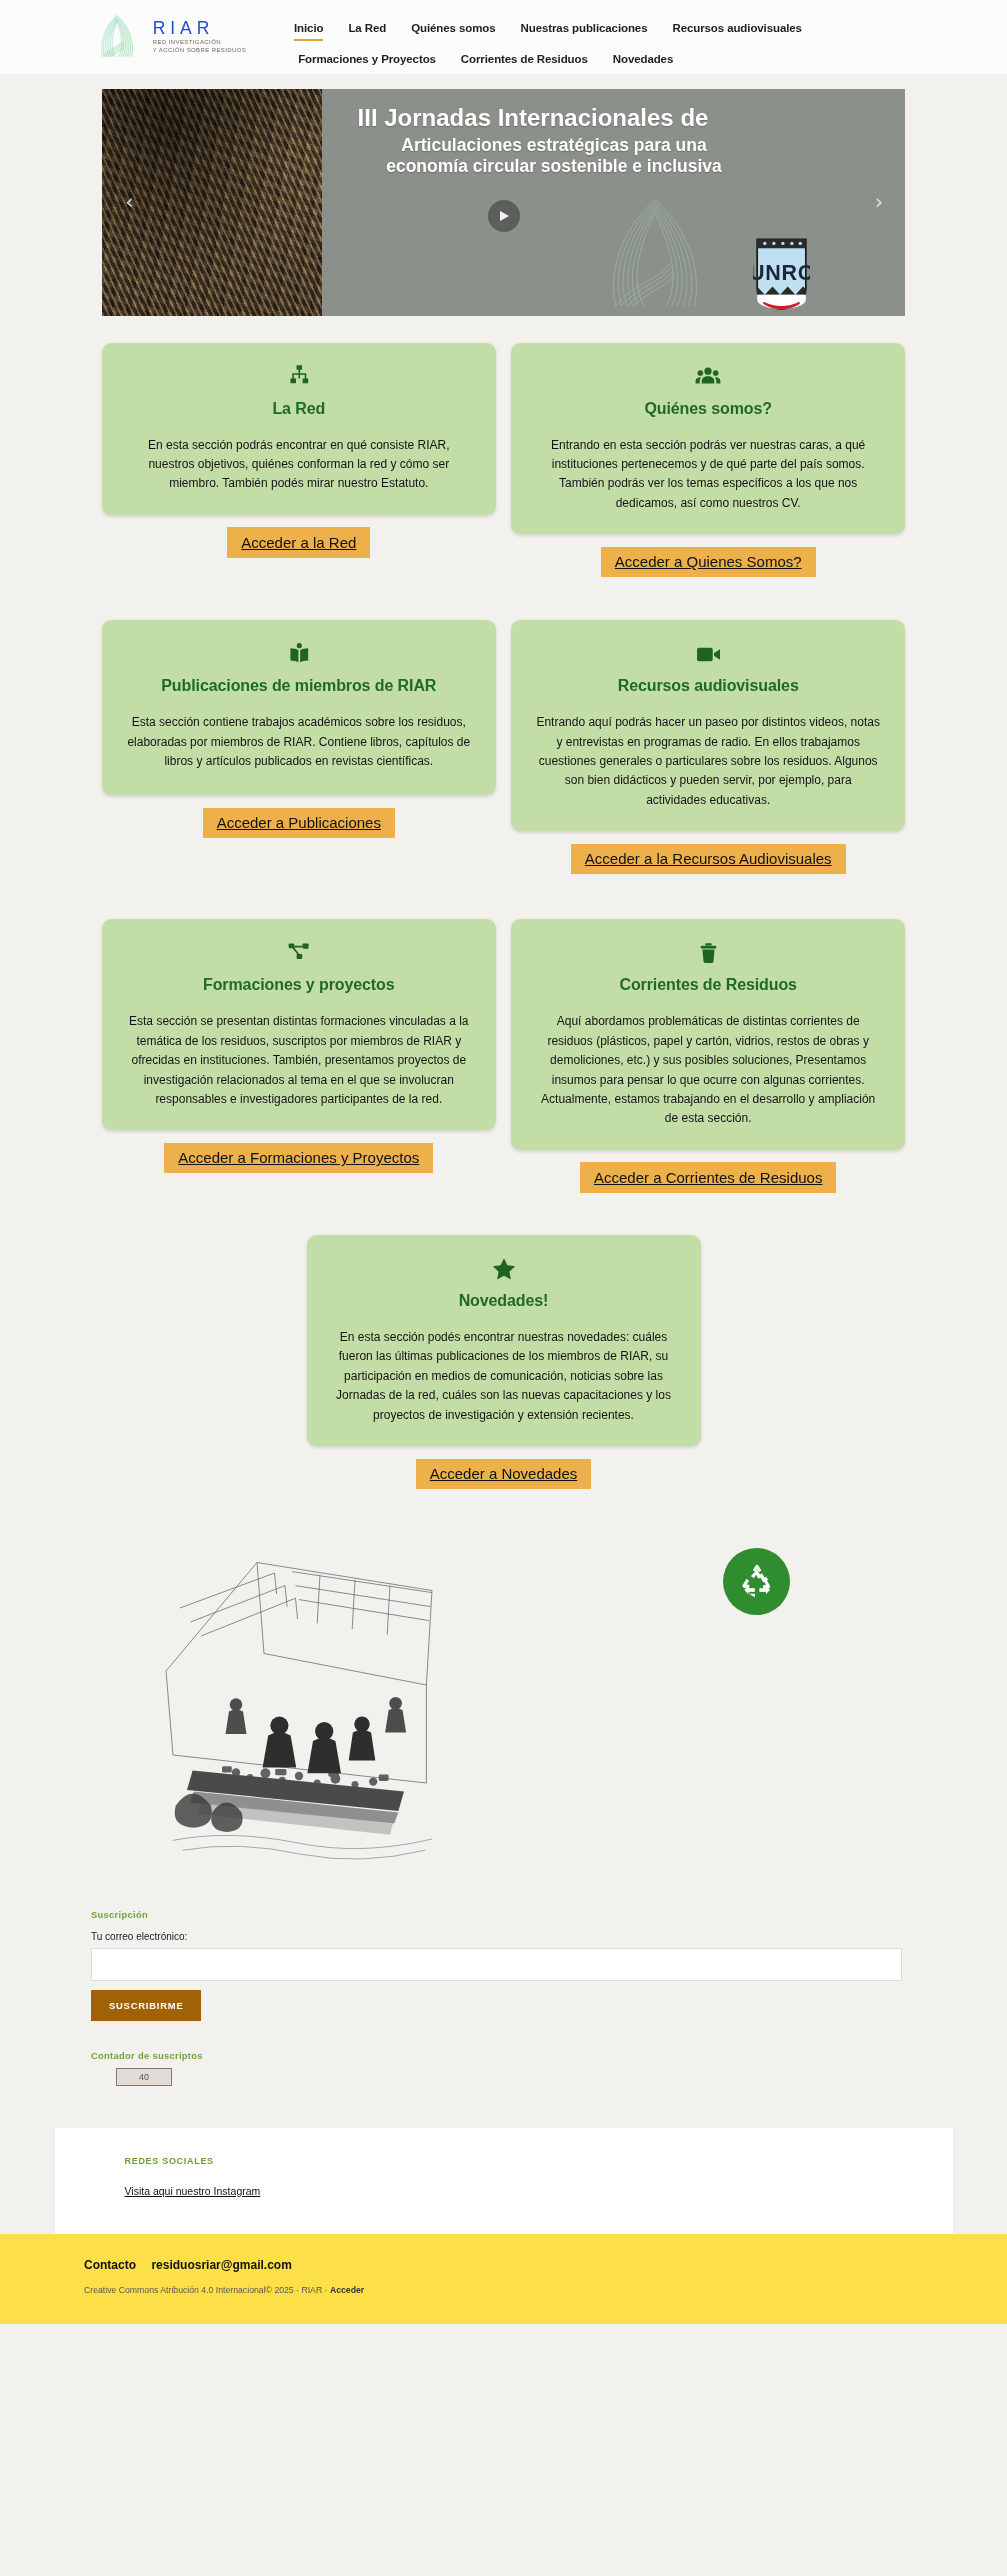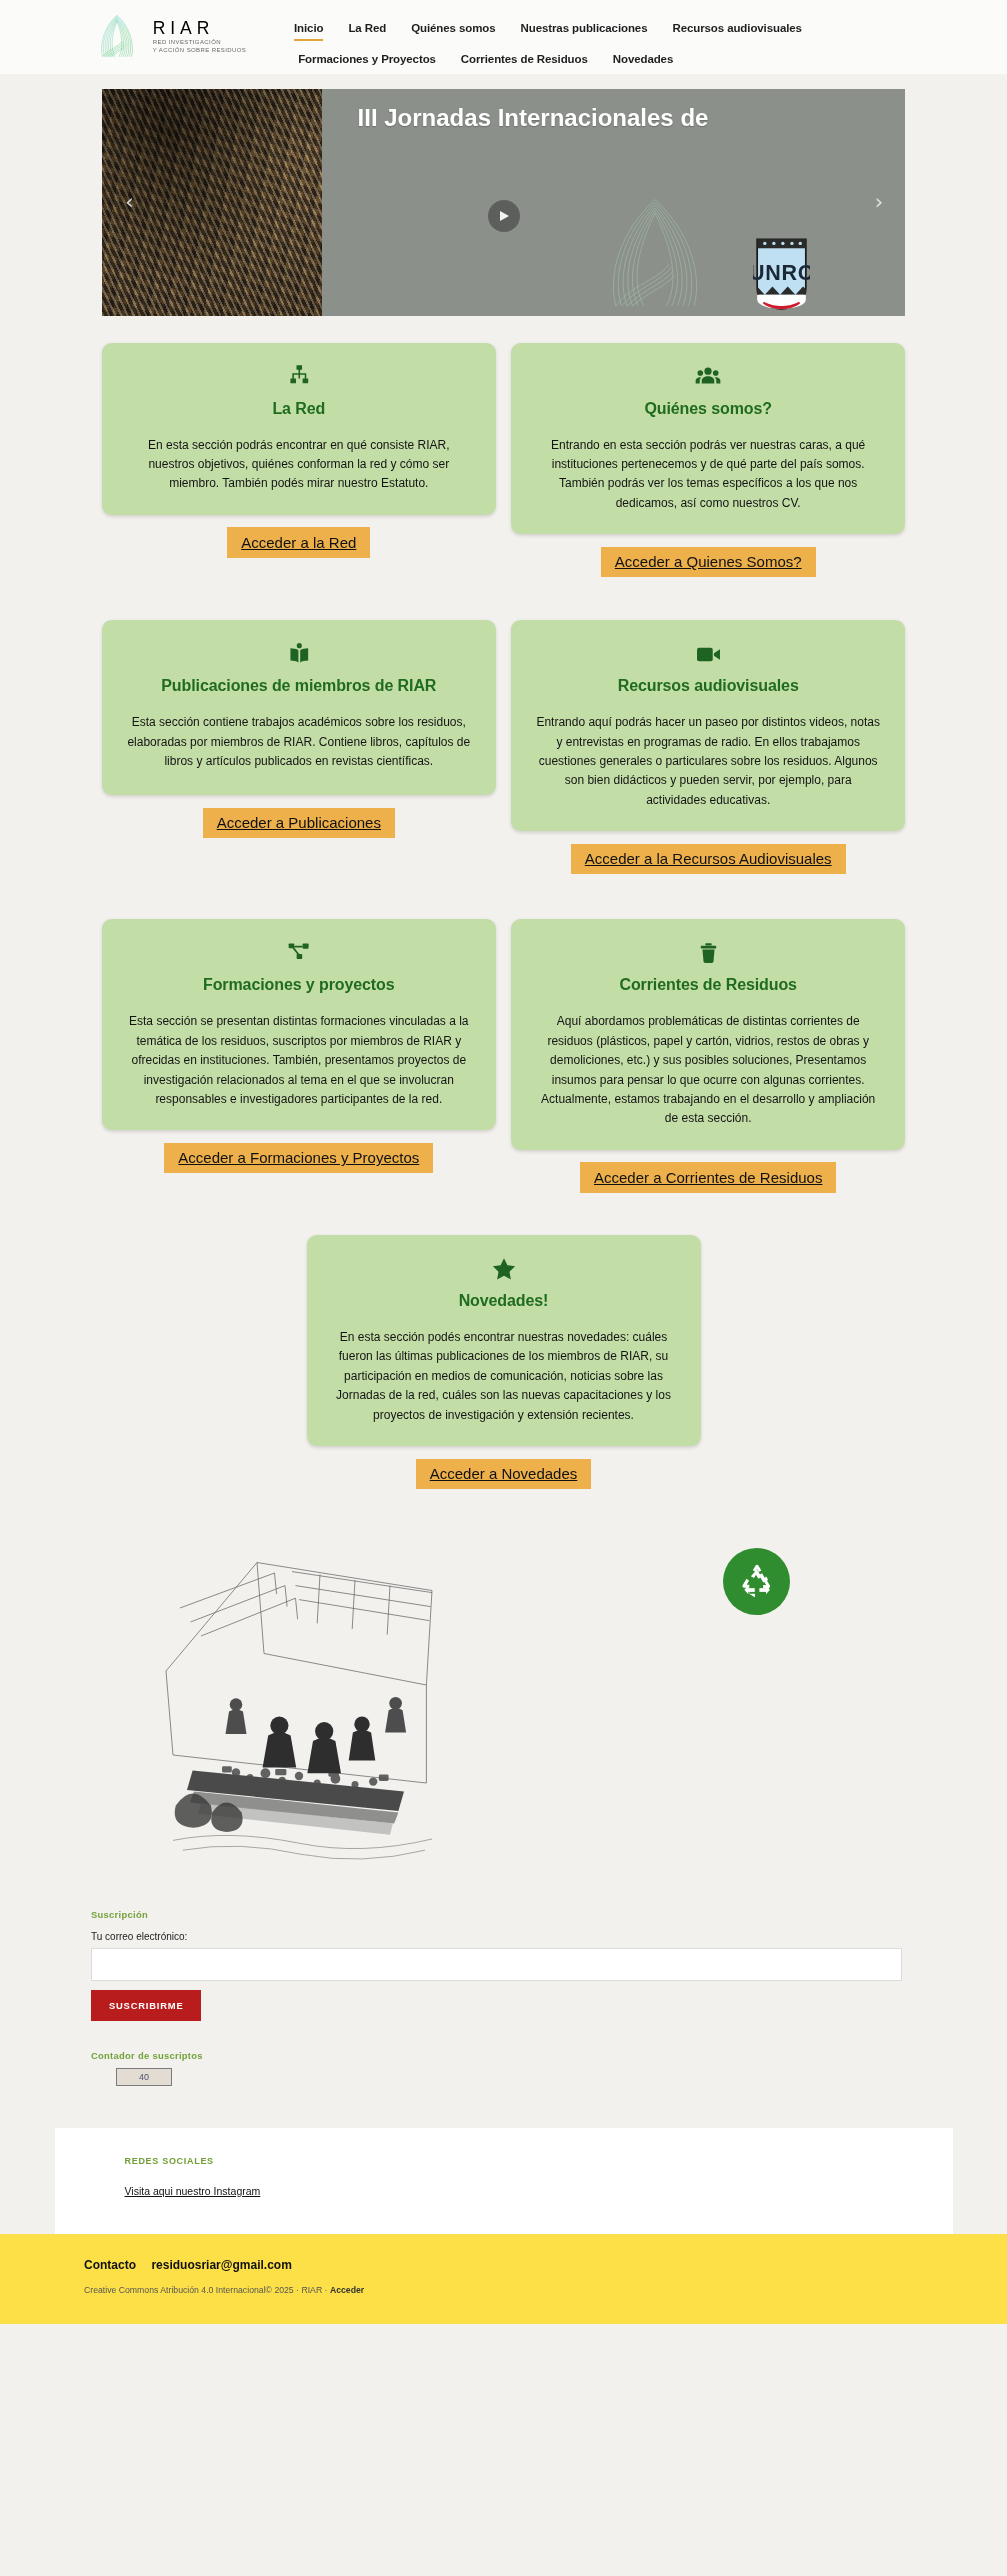--- a/index.html
+++ b/index.html
@@ -22,21 +22,21 @@
   .header-inner {
     width: 1007px;
     display: flex;
     align-items: flex-start;
     padding-left: 91px;
   }
   .logo-block { display: flex; align-items: center; gap: 9.8px; padding-top: 4.2px; width: 203px;}
   .logo-mark { width: 52px; height: 52px; flex: none; }
   .logo-text { line-height: 1; }
   .logo-title {
-    font-size: 17.5px; letter-spacing: 4.9px; color: #000000; font-weight: 400;
+    font-size: 17.5px; letter-spacing: 4.9px; color: #1d4ed8; font-weight: 400;
     font-family: "Liberation Sans", sans-serif;
   }
   .logo-sub {
     font-size: 6px; letter-spacing: 0.4px; color: #6a6a6a; margin-top: 2.8px; line-height: 1.35;
   }
 
   .nav-wrap { flex: 1; padding-top: 15.4px; }
   .nav-row { display: flex; flex-wrap: wrap; align-items: baseline; }
   .nav-row.row2 { margin-top: 12.6px; padding-left: 4.2px; }
   .nav-item {
@@ -173,21 +173,21 @@
   }
   .sub-label {
     color: #73a23a; font-weight: 700; font-size: 9.4px; letter-spacing: 0.3px; margin-bottom: 11.2px;
   }
   .sub-field-label { font-size: 10px; color: #222; margin-bottom: 5.6px; }
   .sub-input {
     width: 811px; height: 33px; background:#fff; border: 0.7px solid #dcdcdc;
     display:block; font-size: 10.5px; padding: 0 8.4px; font-family:"Liberation Sans", sans-serif;
   }
   .sub-btn {
-    margin-top: 9.8px; background: #b91c1c; color:#fff; border:0;
+    margin-top: 9.8px; background: #a16207; color:#fff; border:0;
     font-size: 9.4px; font-weight: 700; letter-spacing: 0.8px;
     padding: 9.8px 18px; cursor:pointer; font-family:"Liberation Sans", sans-serif;
   }
   .counter-label {
     color: #73a23a; font-weight:700; font-size: 9.4px; letter-spacing:0.3px;
     margin-top: 29px; margin-bottom: 7px;
   }
   .counter-box {
     width: 56px; height: 17.5px; border: 0.7px solid #7a7a7a; background: #e3dcd2;
     display:flex; align-items:center; justify-content:center;
@@ -278,20 +278,24 @@
   </div>
 </header>
 
 <section class="hero-outer">
   <div class="hero">
     <div class="hero-photo"></div>
     <div class="hero-body">
       <div class="hero-title">
         <div>III Jornadas Internacionales de</div>
       </div>
+      <div class="hero-sub">
+        <div>Articulaciones estratégicas para una</div>
+        <div>economía circular sostenible e inclusiva</div>
+      </div>
     </div>
 
     <span class="hero-watermark">
       <svg viewBox="0 0 100 100" width="182" height="140" aria-hidden="true">
         <g fill="none" stroke="#b9e6c4" stroke-width="0.55" opacity="0.75">
           <path d="M50 14 C26 36 16 66 22 90"></path>
             <path d="M50 16 C29 37 19 66 26 90"></path>
           <path d="M50 18 C32 39 22 67 30 90"></path>
             <path d="M50 20 C35 40 25 68 34 90"></path>
           <path d="M50 22 C38 41 28 69 38 90"></path>

